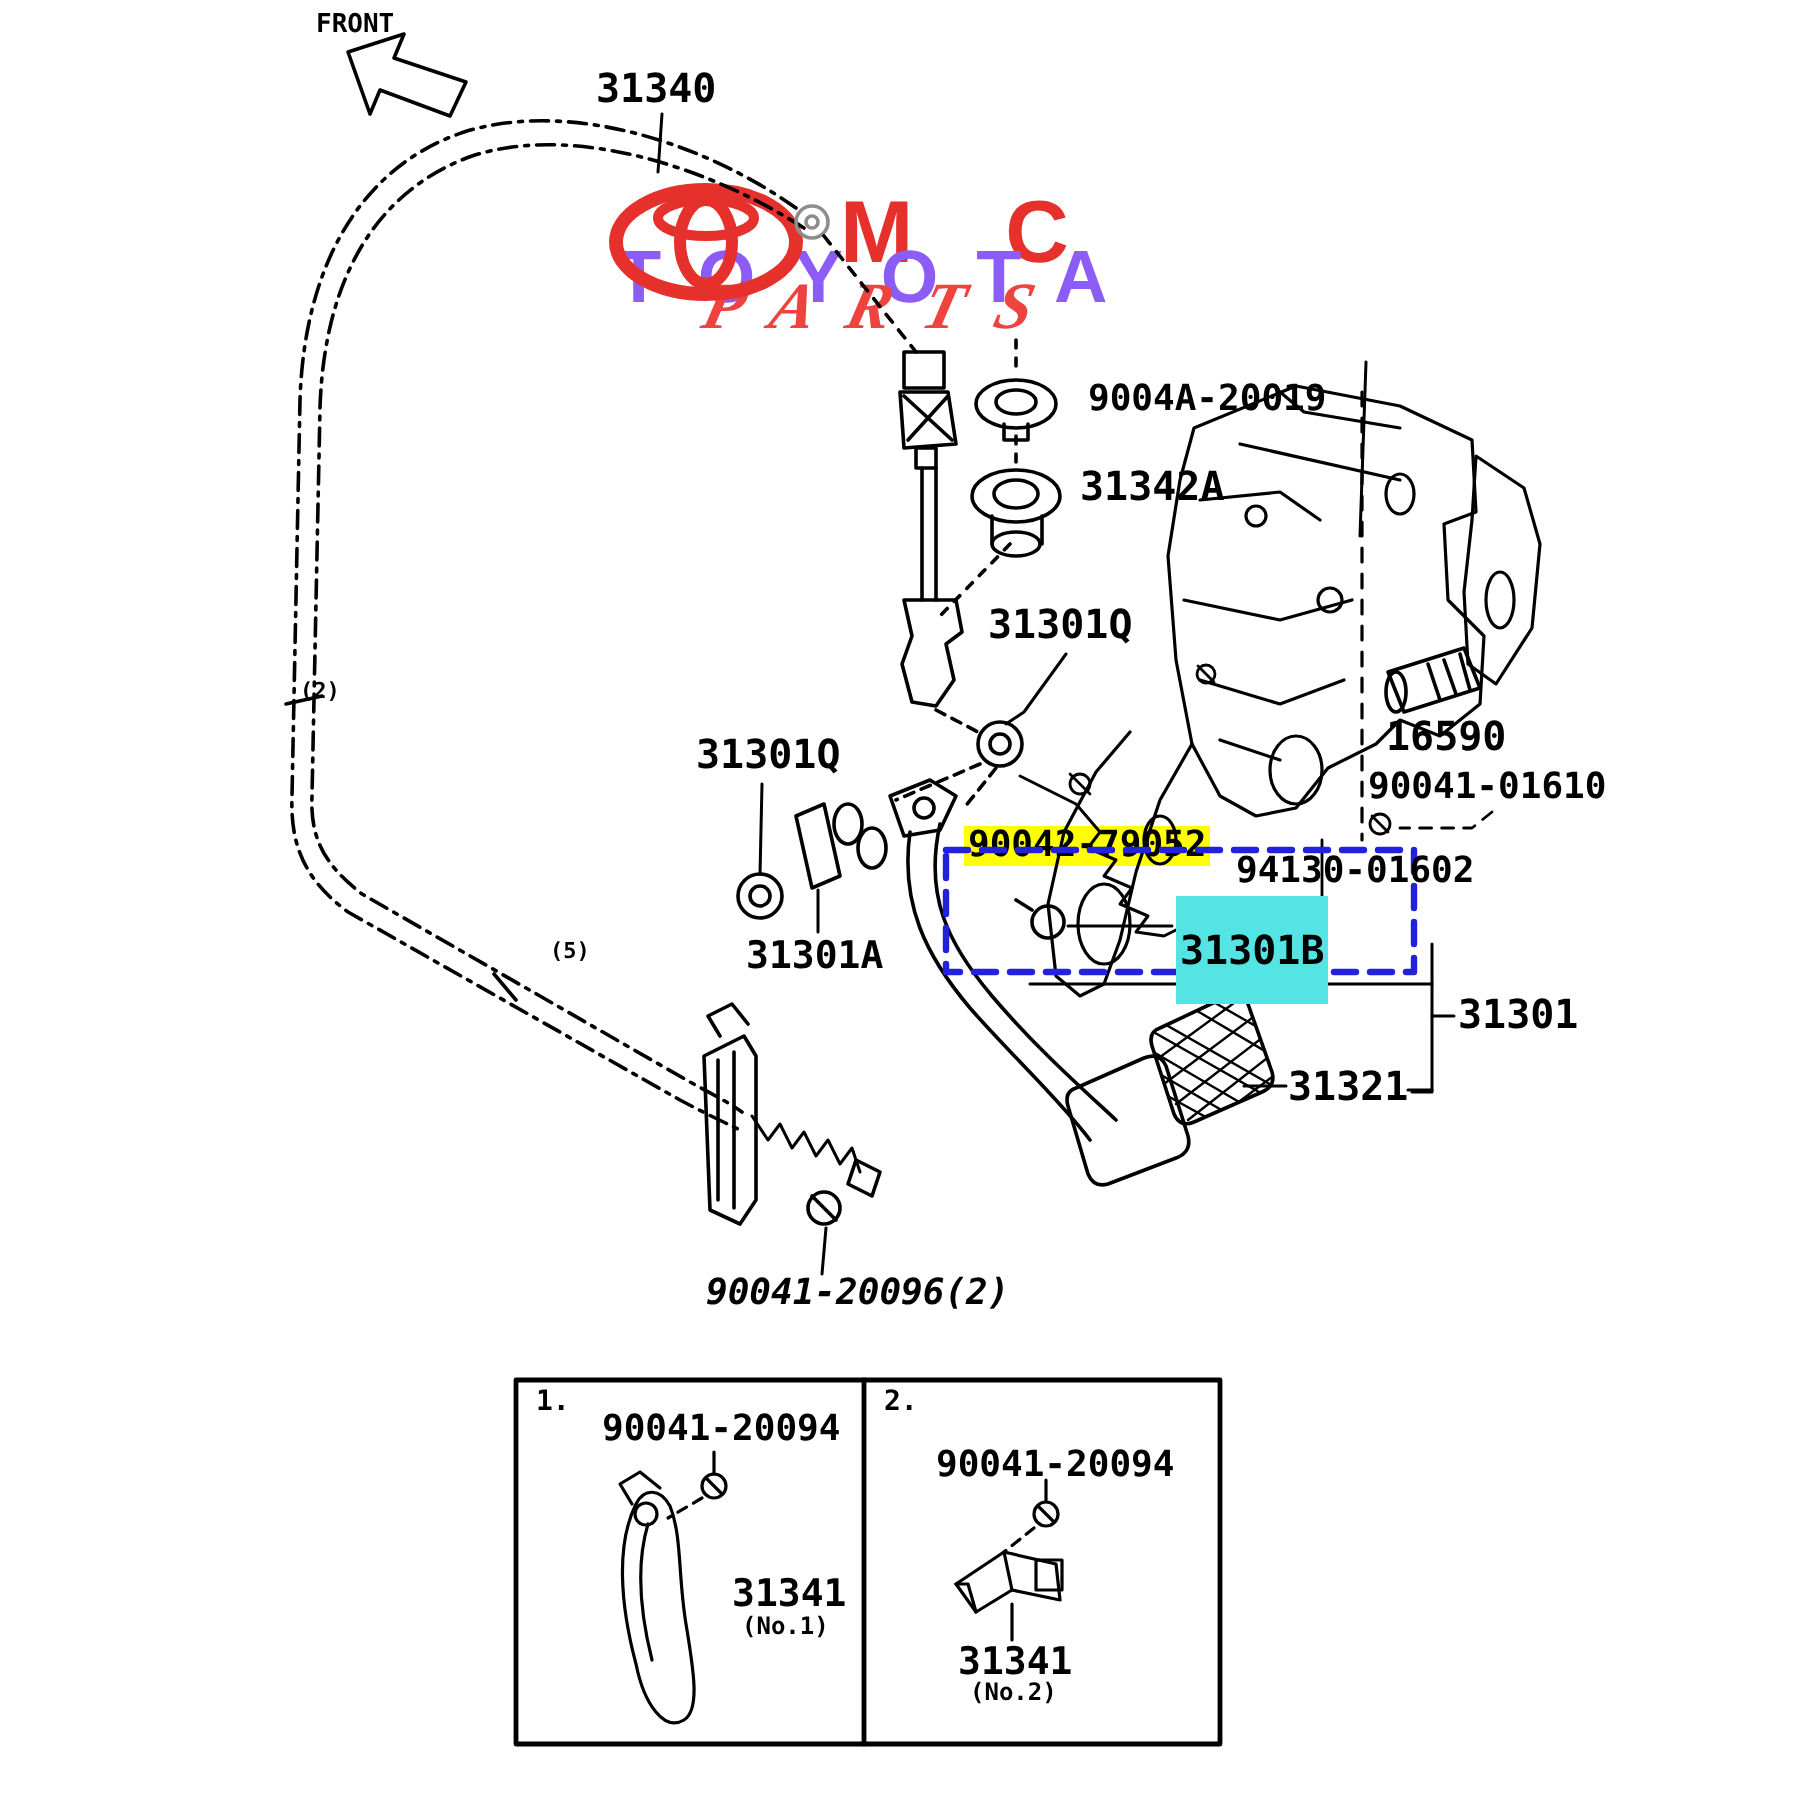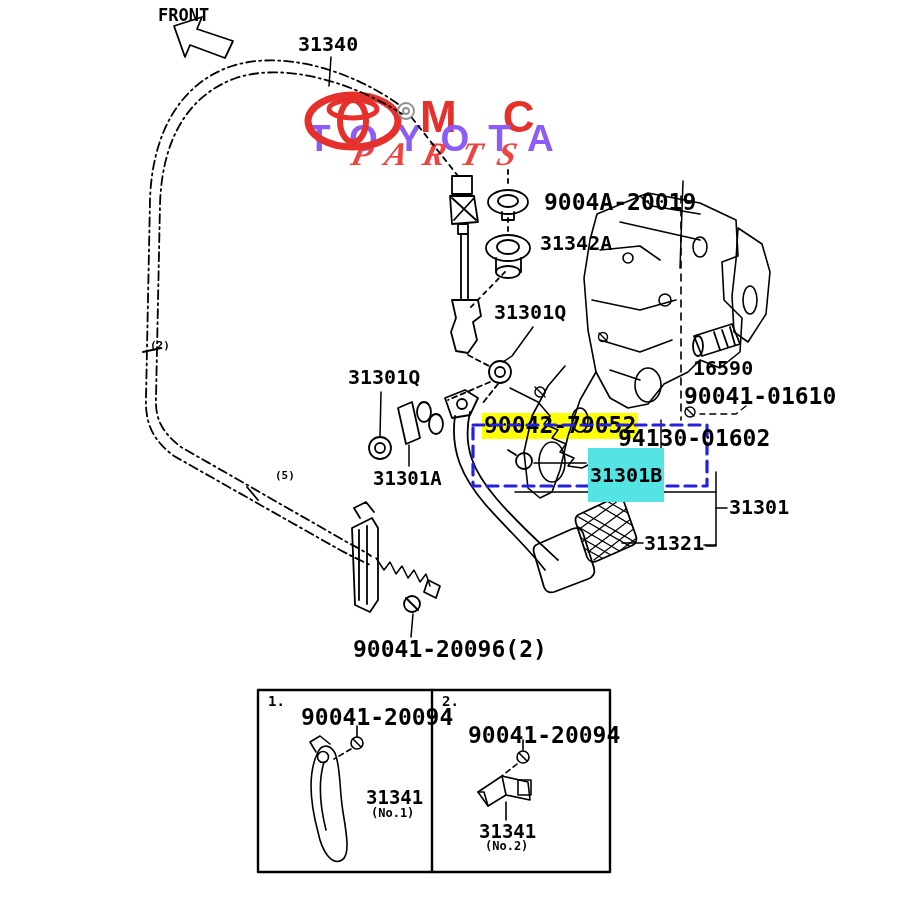--- a/index.html
+++ b/index.html
@@ -1,22 +1,22 @@
 <!DOCTYPE html>
 <html><head>
 <meta charset="utf-8">
 <style>
   html,body{margin:0;padding:0;background:#ffffff;}
   #stage{position:relative;width:900px;height:900px;background:#ffffff;overflow:hidden;
          font-family:"DejaVu Sans Mono","Liberation Mono",monospace;}
   svg{position:absolute;left:0;top:0;z-index:2;pointer-events:none;}
   .lbl{position:absolute;font-family:"DejaVu Sans Mono","Liberation Mono",monospace;
        font-weight:bold;color:#000;white-space:pre;z-index:3;line-height:1.12;}
-  .s11{font-size:11px}.s12{font-size:12px}.s14{font-size:14px}.s15{font-size:17px}
-  .s16{font-size:16px;line-height:19px}.s17{font-size:23px}.s19{font-size:19px}.s20{font-size:20px}
+  .s11{font-size:11px}.s12{font-size:12px}.s14{font-size:14px}.s15{font-size:13px}
+  .s16{font-size:16px;line-height:19px}.s17{font-size:18px}.s19{font-size:19px}.s20{font-size:20px}
   .hl-y{background:#ffff00;padding:0 2px;z-index:1;}
   .hl-c{background:#55e4e4;padding:16px 2px;}
   .wm{position:absolute;z-index:1;font-family:"Liberation Sans","DejaVu Sans",sans-serif;
       font-weight:bold;}
   .wm-mc{left:420px;top:92px;font-size:44px;letter-spacing:46px;color:#e6302c;}
   .wm-toyota{left:308px;top:118px;font-size:37px;letter-spacing:19px;color:#8b5cf6;}
   .wm-parts{left:352px;top:136px;font-size:33px;letter-spacing:16px;color:#ef4340;
             font-style:italic;transform:skewX(-14deg);font-family:"Liberation Serif","DejaVu Serif",serif;}
 </style>
 </head>
@@ -213,21 +213,21 @@
   <div class="lbl s20" style="left:540px;top:232px;">31342A</div>
   <div class="lbl s20" style="left:494px;top:301px;">31301Q</div>
   <div class="lbl s20" style="left:348px;top:366px;">31301Q</div>
   <div class="lbl s20" style="left:693px;top:357px;">16590</div>
   <div class="lbl s17" style="left:684px;top:384px;">90041-01610</div>
   <div class="lbl s17" style="left:618px;top:426px;">94130-01602</div>
   <div class="lbl s20 hl-c" style="left:588px;top:448px;">31301B</div>
   <div class="lbl s19" style="left:373px;top:468px;">31301A</div>
   <div class="lbl s20" style="left:729px;top:496px;">31301</div>
   <div class="lbl s20" style="left:644px;top:532px;">31321</div>
-  <div class="lbl s17" style="left:353px;top:637px;">90041-20096(2)</div>
+  <div class="lbl s17" style="left:353px;top:637px;font-style:italic;">90041-20096(2)</div>
   <div class="lbl s11" style="left:150px;top:340px;">(2)</div>
   <div class="lbl s11" style="left:275px;top:470px;">(5)</div>
 
   <div class="lbl s14" style="left:268px;top:694px;">1.</div>
   <div class="lbl s17" style="left:301px;top:705px;">90041-20094</div>
   <div class="lbl s19" style="left:366px;top:787px;">31341</div>
   <div class="lbl s12" style="left:371px;top:807px;">(No.1)</div>
   <div class="lbl s14" style="left:442px;top:694px;">2.</div>
   <div class="lbl s17" style="left:468px;top:723px;">90041-20094</div>
   <div class="lbl s19" style="left:479px;top:821px;">31341</div>

